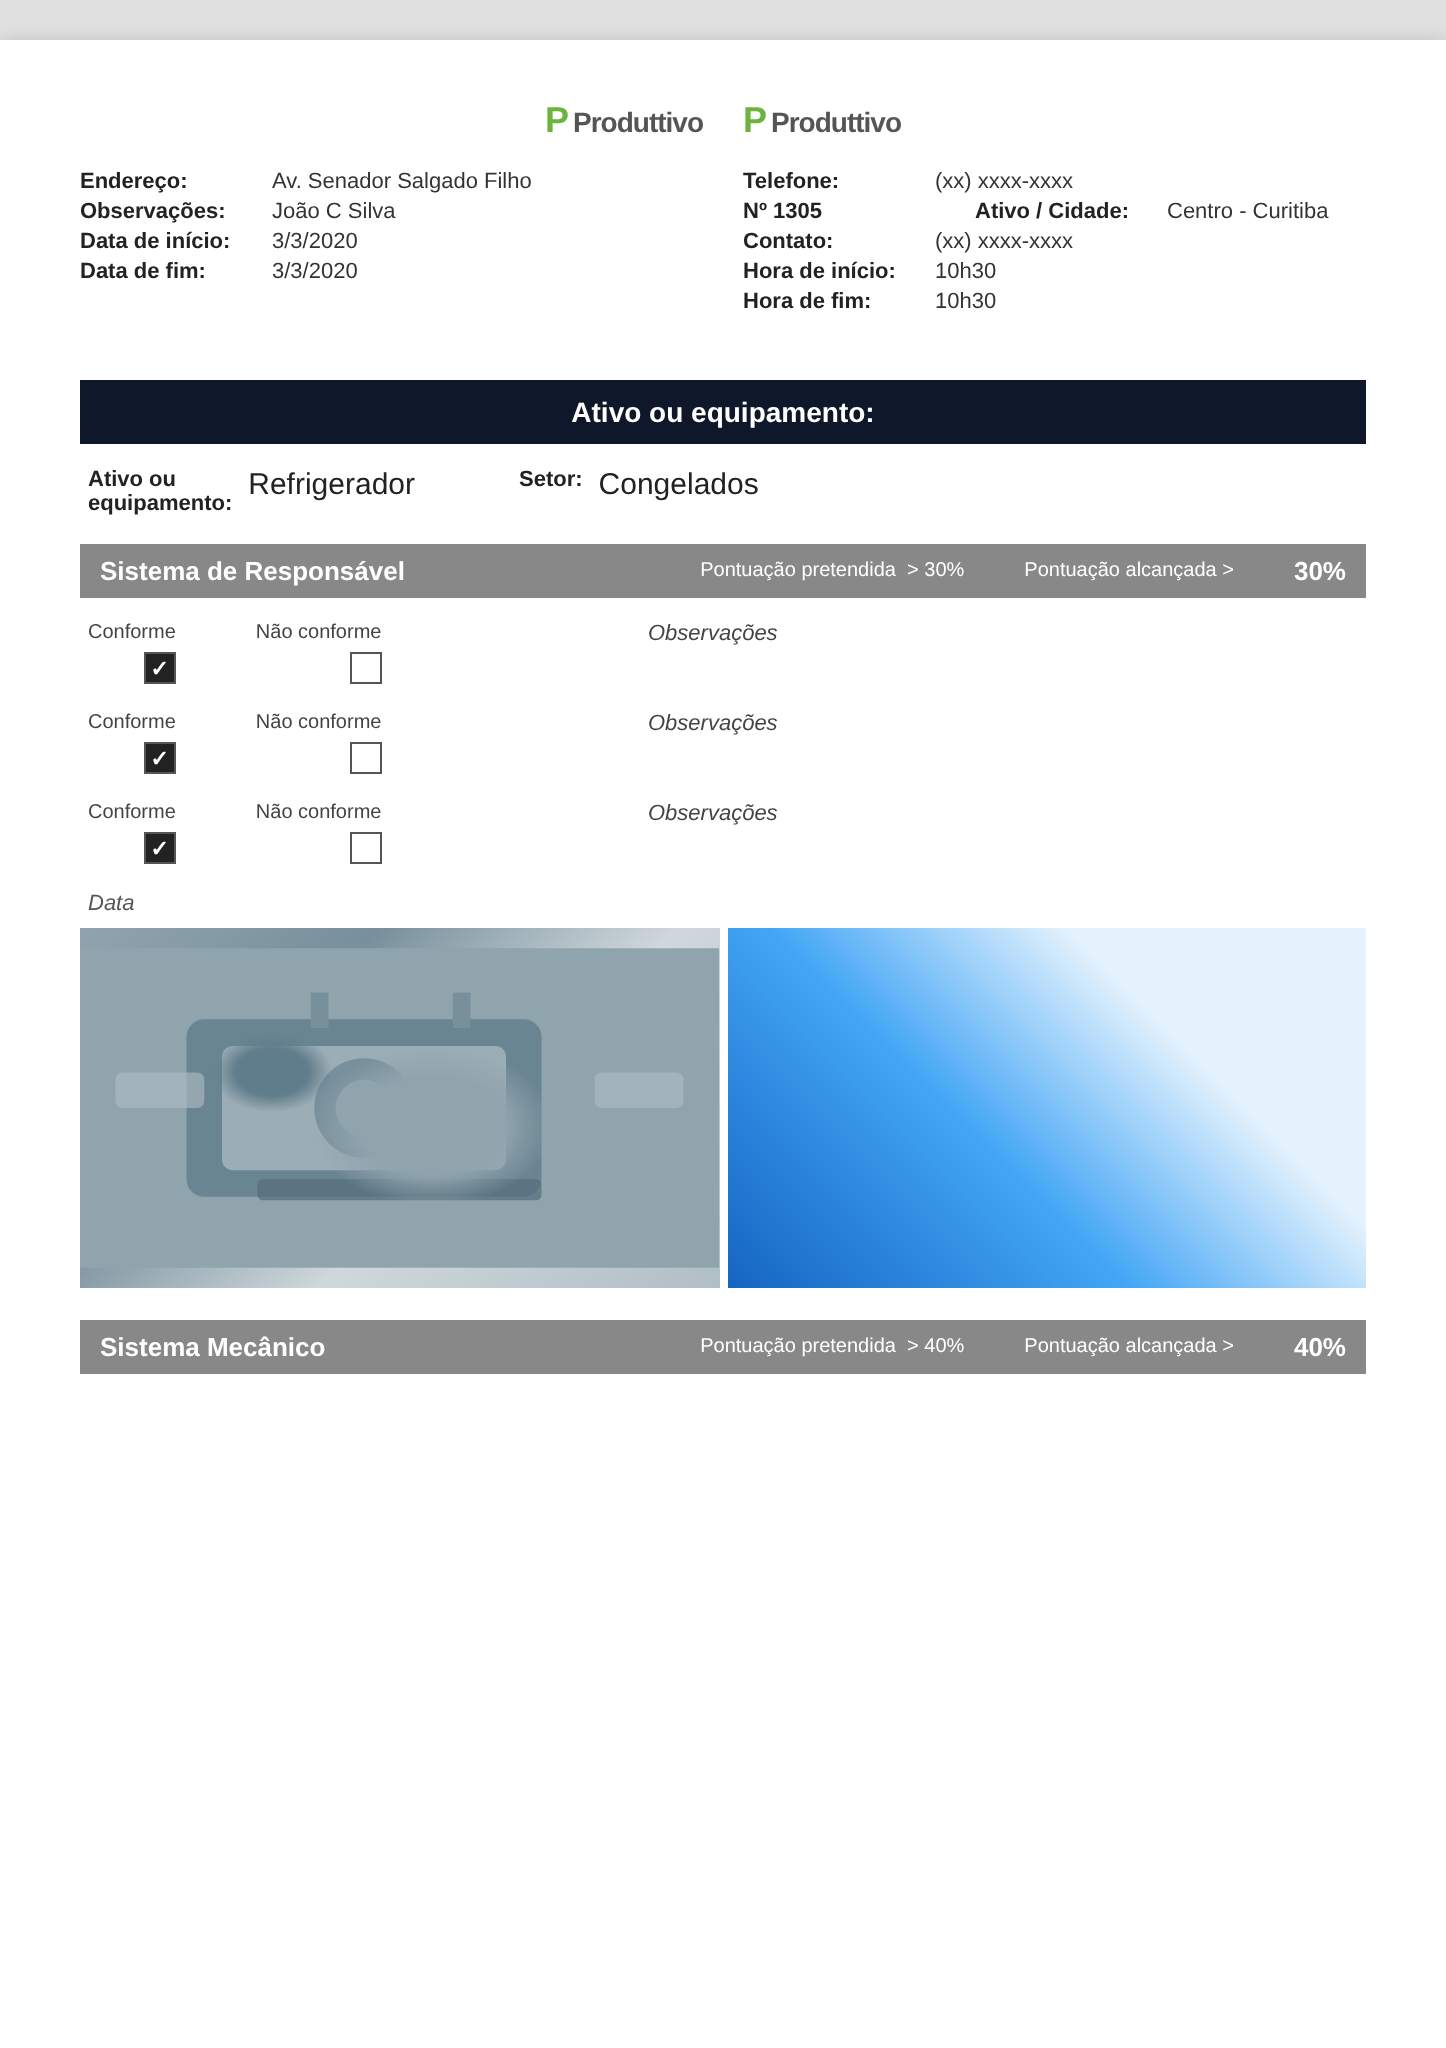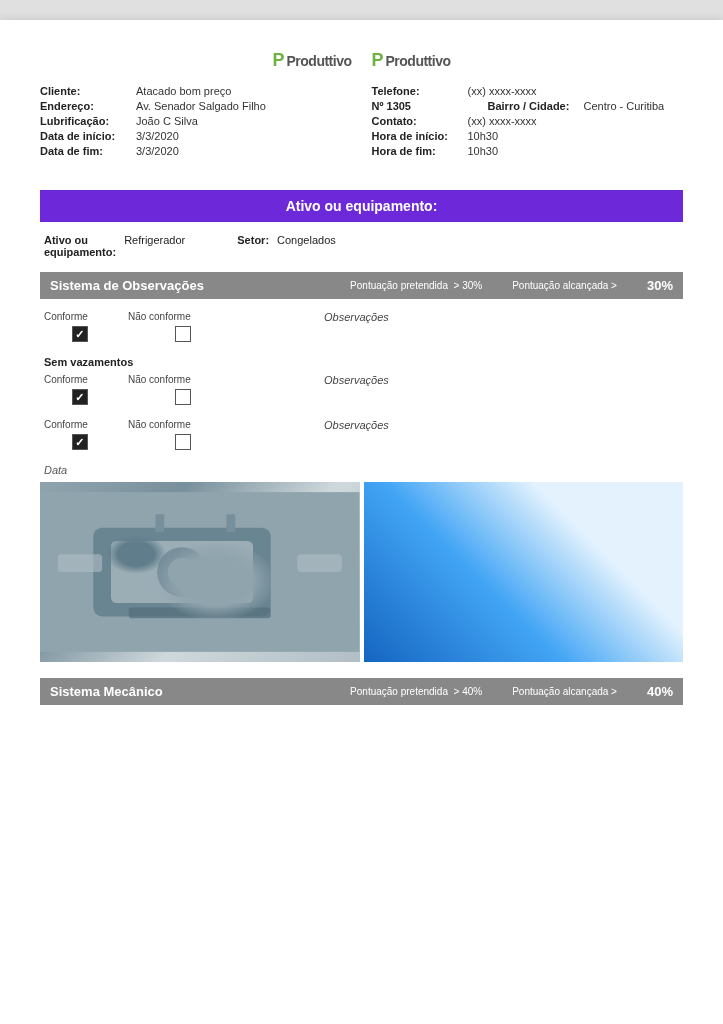--- a/index.html
+++ b/index.html
@@ -68,21 +68,21 @@
       font-weight: bold;
       white-space: nowrap;
       min-width: 90px;
       font-size: 11px;
     }
     .info-value {
       font-size: 11px;
       color: #333;
     }
     .section-header {
-      background: #6d28d9;
+      background: #0f172a;
       color: #fff;
       padding: 8px 12px;
       margin-bottom: 12px;
       display: flex;
       align-items: center;
       justify-content: center;
     }
     .section-header-title {
       font-size: 14px;
       font-weight: bold;
@@ -97,21 +97,21 @@
     .asset-item {
       display: flex;
       gap: 8px;
       align-items: flex-start;
     }
     .asset-label {
       font-weight: bold;
       font-size: 11px;
     }
     .asset-value {
-      font-size: 11px;
+      font-size: 15px;
     }
     .subsystem-header {
       background: #888;
       color: #fff;
       padding: 6px 10px;
       display: flex;
       align-items: center;
       justify-content: space-between;
       margin-bottom: 12px;
     }
@@ -237,49 +237,45 @@
       <span class="logo-p">P</span>
       <span class="logo-text">Produttivo</span>
     </div>
   </div>
 
 
   <div class="info-section">
 
     <div>
       <div class="info-row">
-        <span class="info-label">Cliente:</span>
-        <span class="info-value">Atacado bom preço</span>
-      </div>
-      <div class="info-row">
         <span class="info-label">Endereço:</span>
         <span class="info-value">Av. Senador Salgado Filho</span>
       </div>
       <div class="info-row">
-        <span class="info-label">Lubrificação:</span>
+        <span class="info-label">Observações:</span>
         <span class="info-value">João C Silva</span>
       </div>
       <div class="info-row">
         <span class="info-label">Data de início:</span>
         <span class="info-value">3/3/2020</span>
       </div>
       <div class="info-row">
         <span class="info-label">Data de fim:</span>
         <span class="info-value">3/3/2020</span>
       </div>
     </div>
 
     <div>
       <div class="info-row">
         <span class="info-label">Telefone:</span>
         <span class="info-value">(xx) xxxx-xxxx</span>
       </div>
       <div class="info-row">
         <span class="info-label">Nº 1305</span>
-        <span class="info-label" style="margin-left:20px;">Bairro / Cidade:</span>
+        <span class="info-label" style="margin-left:20px;">Ativo / Cidade:</span>
         <span class="info-value">Centro - Curitiba</span>
       </div>
       <div class="info-row">
         <span class="info-label">Contato:</span>
         <span class="info-value">(xx) xxxx-xxxx</span>
       </div>
       <div class="info-row">
         <span class="info-label">Hora de início:</span>
         <span class="info-value">10h30</span>
       </div>
@@ -299,21 +295,21 @@
       <span class="asset-label">Ativo ou<br>equipamento:</span>
       <span class="asset-value">Refrigerador</span>
     </div>
     <div class="asset-item">
       <span class="asset-label">Setor:</span>
       <span class="asset-value">Congelados</span>
     </div>
   </div>
 
   <div class="subsystem-header">
-    <span class="subsystem-title">Sistema de Observações</span>
+    <span class="subsystem-title">Sistema de Responsável</span>
     <div class="subsystem-meta">
       <span>Pontuação pretendida &nbsp;&gt; 30%</span>
       <span>Pontuação alcançada &gt;</span>
       <span class="subsystem-score">30%</span>
     </div>
   </div>
 
   <div class="check-item">
     <div class="check-row-inner">
       <div class="check-left">
@@ -328,21 +324,20 @@
           </div>
         </div>
       </div>
       <div class="check-right">
         <span class="obs-label">Observações</span>
       </div>
     </div>
   </div>
 
   <div class="check-item">
-    <div class="check-item-title">Sem vazamentos</div>
     <div class="check-row-inner">
       <div class="check-left">
         <div style="display:flex; gap:40px;">
           <div class="check-col">
             <span class="check-label">Conforme</span>
             <div class="checkbox checked"></div>
           </div>
           <div class="check-col">
             <span class="check-label">Não conforme</span>
             <div class="checkbox"></div>

